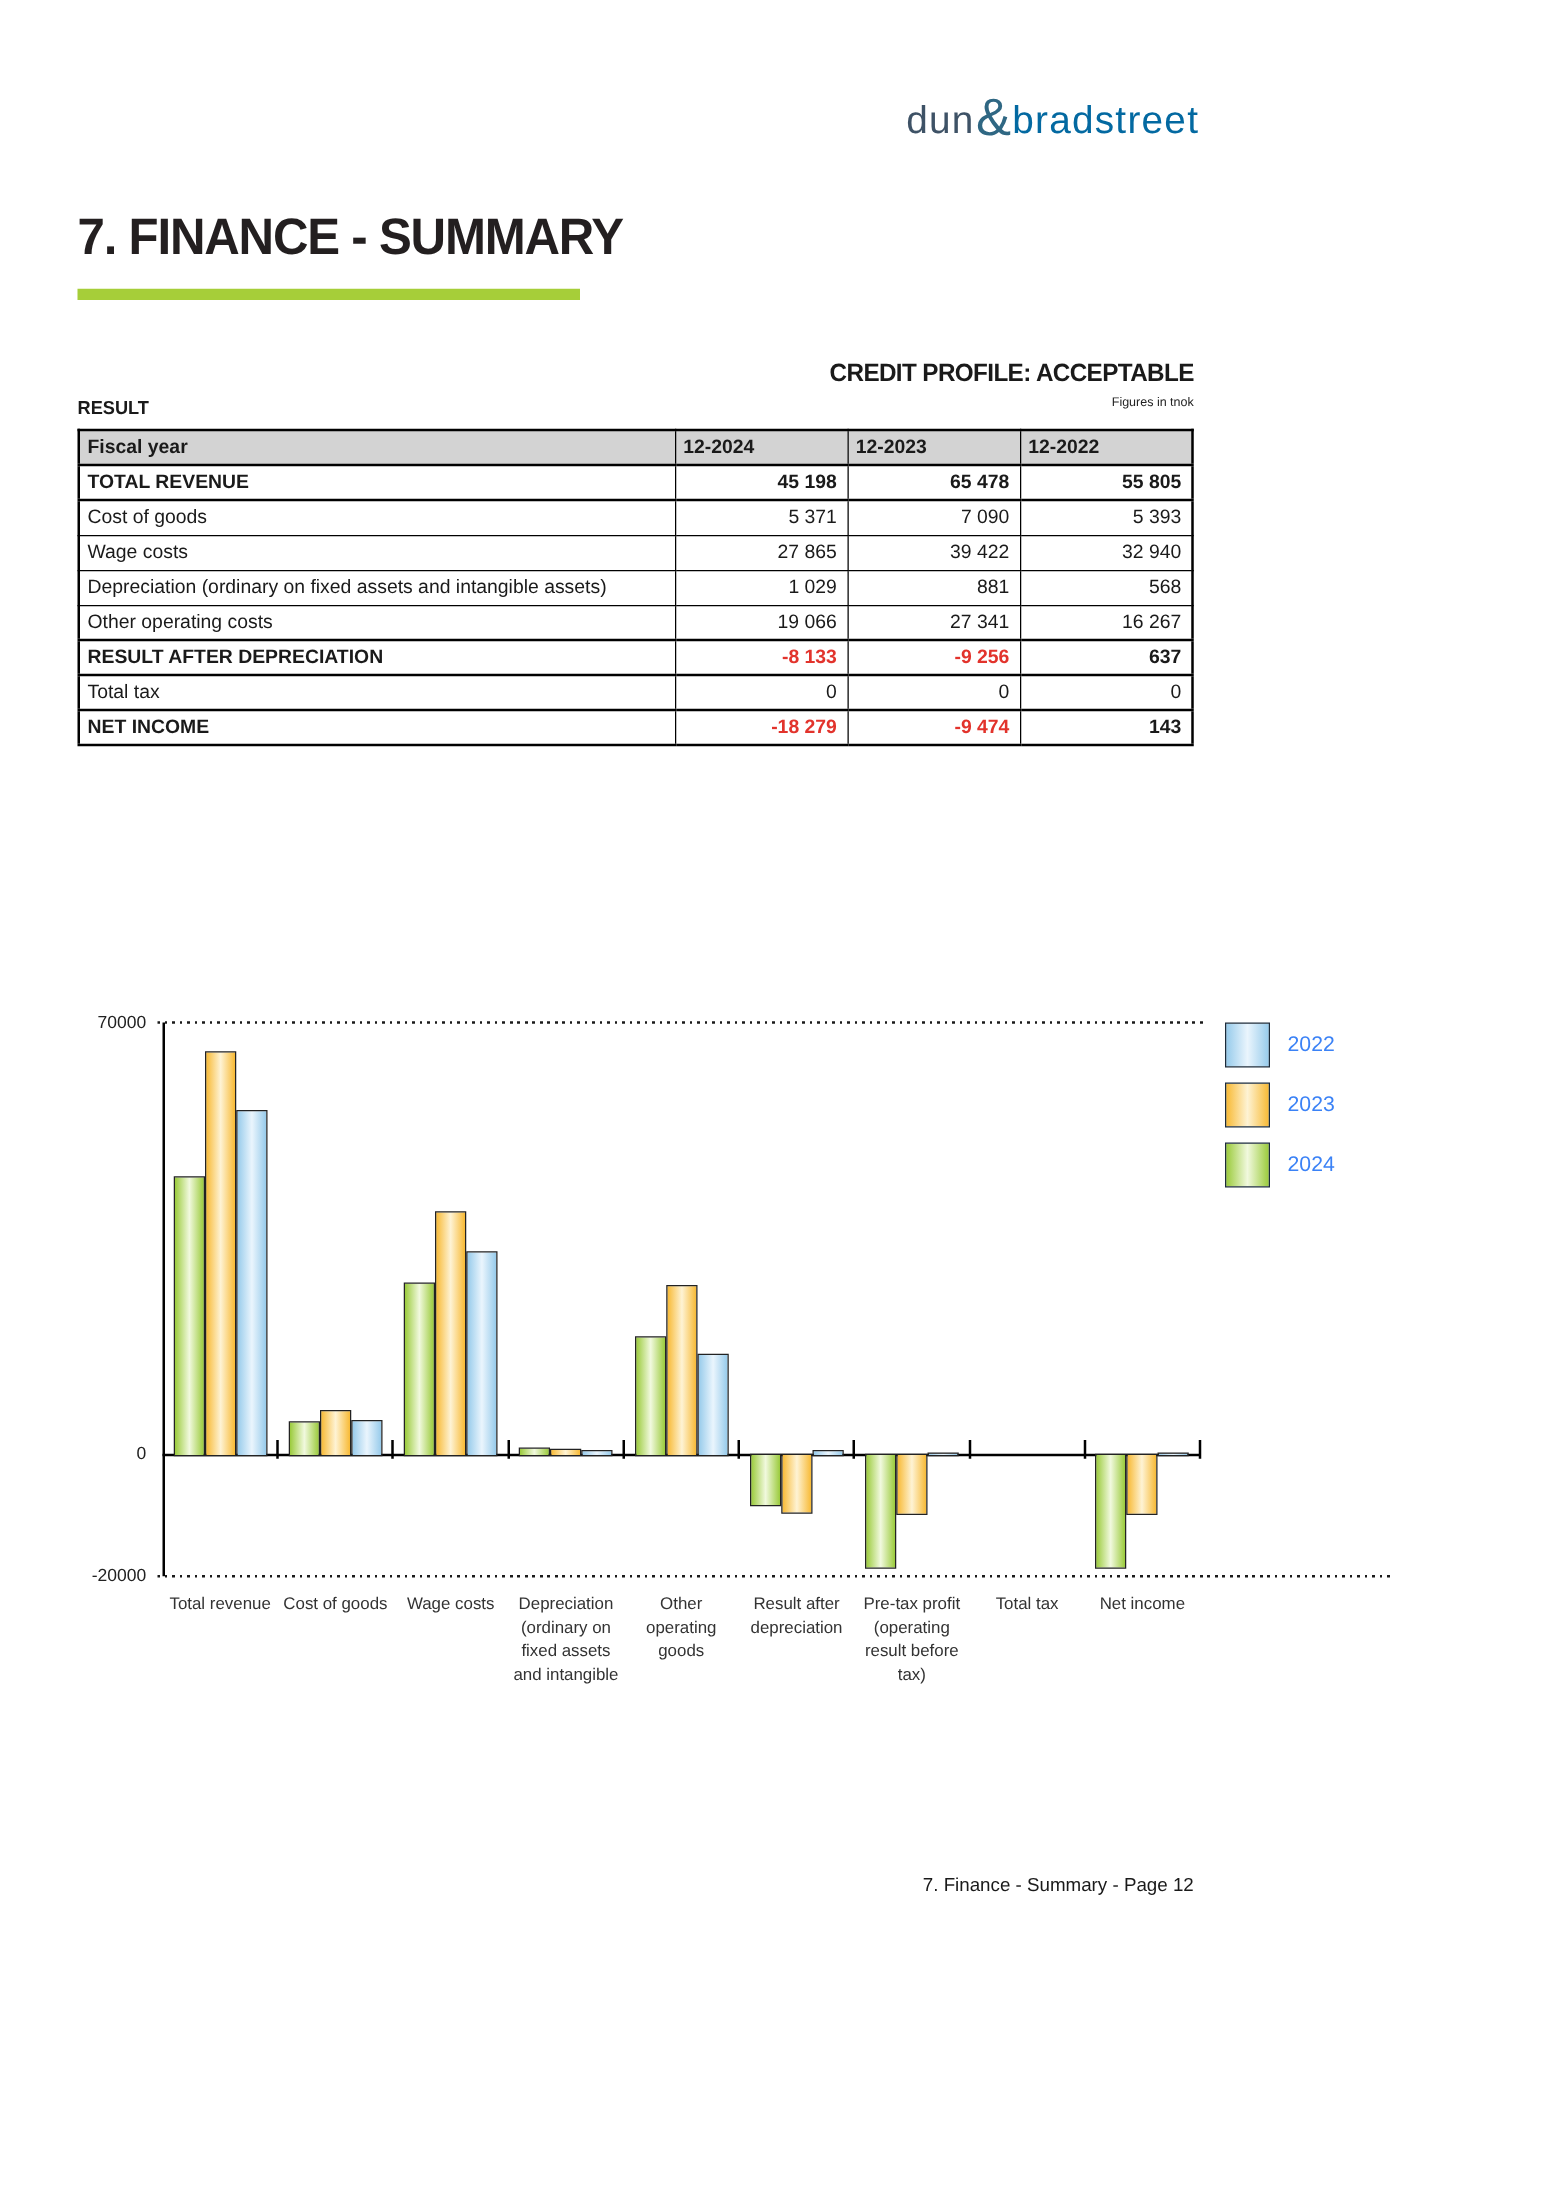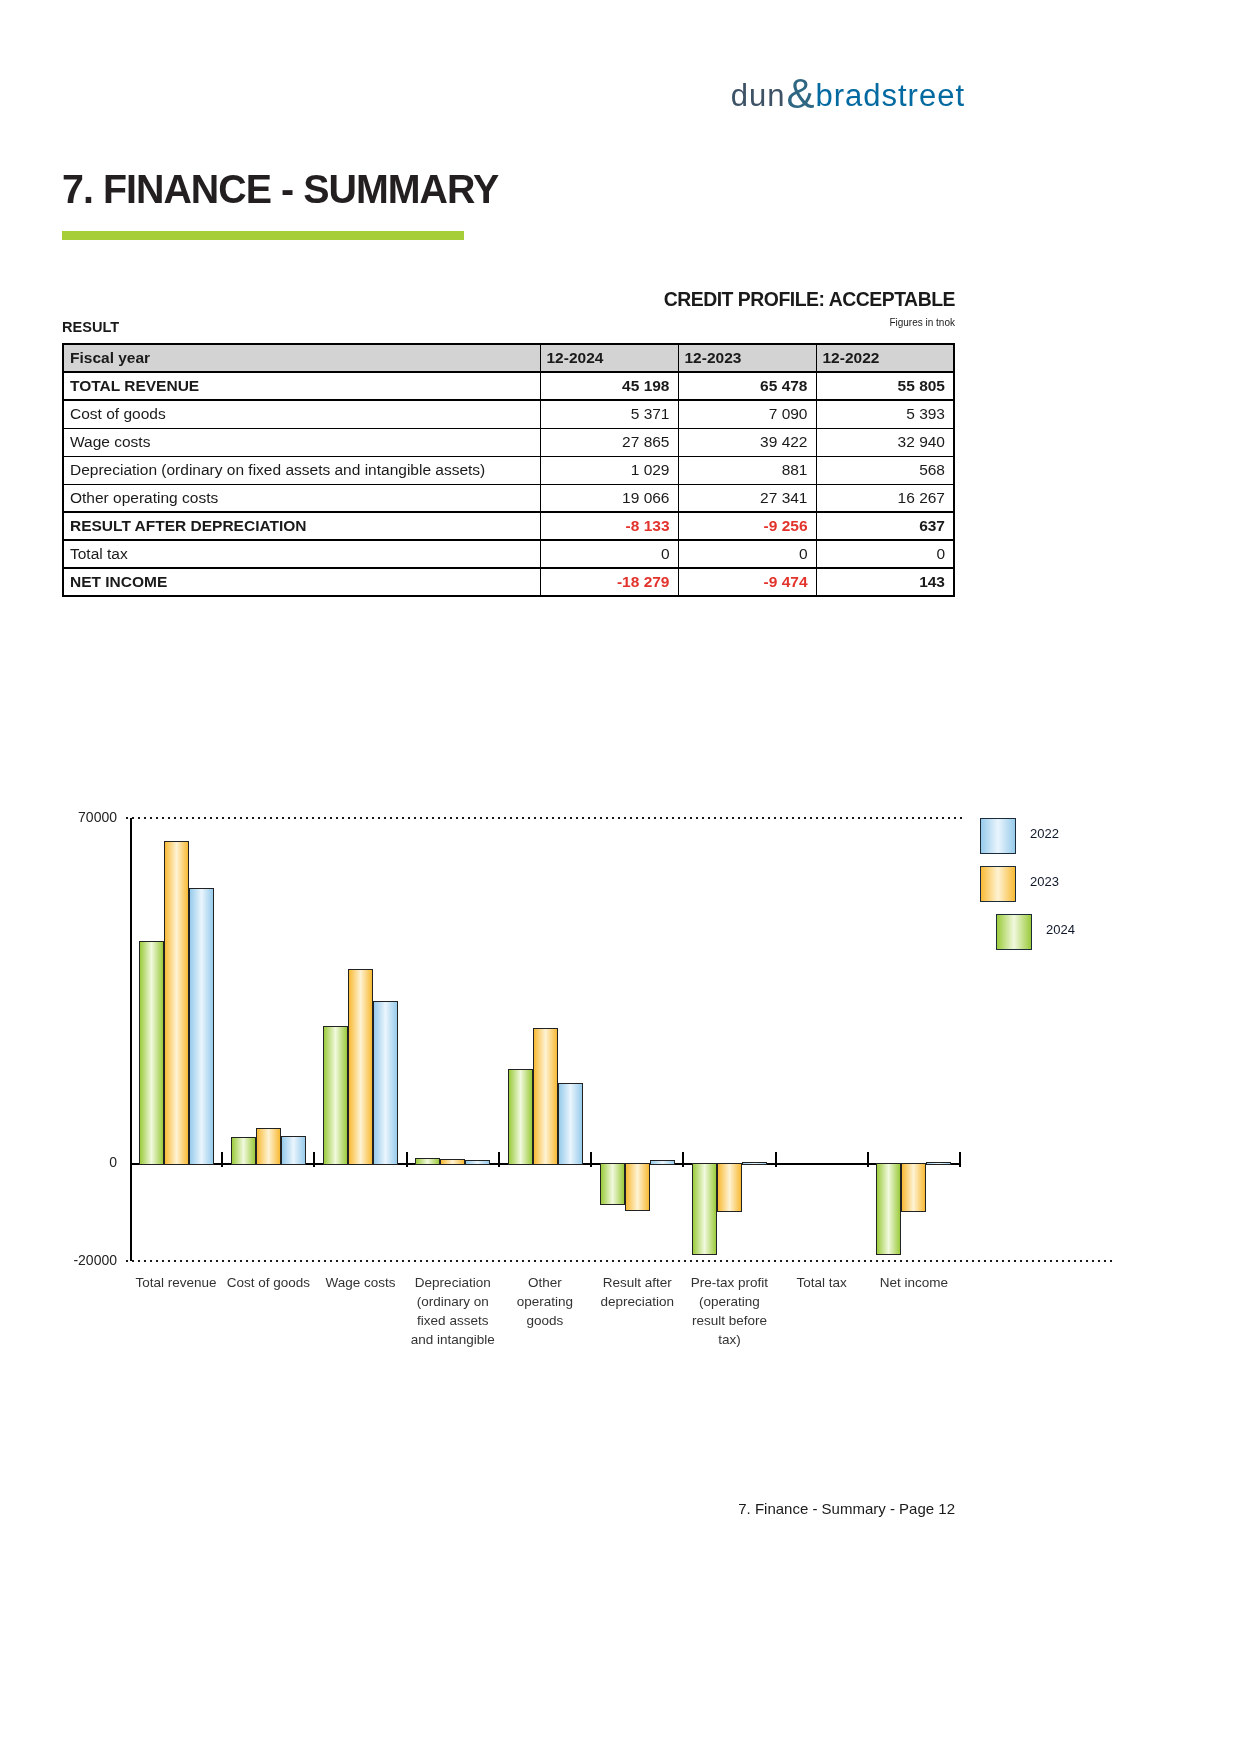--- a/index.html
+++ b/index.html
@@ -3,21 +3,21 @@
 <meta charset="utf-8">
 <style>
   * { margin:0; padding:0; box-sizing:border-box; }
   body { background:#888; }
   .page {
     width:1241px; height:1754px; background:#fff; position:relative;
     font-family:"Liberation Sans", sans-serif; color:#1a1a1a; overflow:hidden;
     margin:0 auto;
   }
   
-  .logo { position:absolute; top:68px; left:725px; width:240px; display:flex; align-items:baseline; white-space:nowrap;justify-content:flex-end; }
+  .logo { position:absolute; top:68px; left:725px; width:240px; display:flex; align-items:baseline; white-space:nowrap; }
   .logo .dun { font-size:31px; color:#3e5266; letter-spacing:1px; }
   .logo .amp { font-size:42px; color:#2f6783; margin:0 1px; position:relative; top:2px; }
   .logo .brad { font-size:31px; color:#0369a1; letter-spacing:1px; }
   
   .title { position:absolute; top:166px; left:62px; font-size:41px; font-weight:bold;
            letter-spacing:-1px; color:#231f20; transform:scaleX(0.96); transform-origin:left; white-space:nowrap; }
   .title-bar { position:absolute; top:231px; left:62px; width:402px; height:9px; background:#a6ce39; }
   
   .credit { position:absolute; top:288px; left:455px; width:500px; text-align:right;
             font-size:20px; font-weight:bold; letter-spacing:-0.5px; transform:scaleX(0.97); transform-origin:right; }
@@ -39,21 +39,21 @@
   .yaxis { position:absolute; left:68px; top:0; width:2px; height:443px; background:#000; }
   .dotline { position:absolute; height:2px;
     background-image:repeating-linear-gradient(90deg,#1a1a1a 0 2px,transparent 2px 6px); }
   .zeroline { position:absolute; height:1.5px; background:#000; }
   .ytick { position:absolute; width:62px; text-align:right; font-size:14px; color:#222; padding-right:7px; }
   .bar { position:absolute; border:1px solid #222; }
   .gtick { position:absolute; width:2px; background:#000; }
   .cat { position:absolute; text-align:center; font-size:13.5px; color:#333; line-height:19px; }
   .legend-item { position:absolute; left:918px; width:190px; height:36px; }
   .legend-swatch { position:absolute; left:0; top:0; width:36px; height:36px; border:1.5px solid #1b2b3a; }
-  .legend-label { position:absolute; left:50px; top:8px; font-size:13px; color:#0f172a; }
+  .legend-label { position:absolute; left:50px; top:8px; font-size:17px; color:#3b82f6; }
   
   .footer { position:absolute; top:1500px; left:62px; width:893px; text-align:right; font-size:15px; }
 </style>
 </head>
 <body>
 
 <div class="page">
 
   <div class="logo">
     <span class="dun">dun</span>
@@ -212,21 +212,21 @@
       </div>
     <div id="legend-holder">
         <div class="legend-item" style="top: 0px;">
           <div class="legend-swatch" style="background: linear-gradient(90deg, rgb(151, 203, 235) 0%, rgb(234, 245, 253) 50%, rgb(151, 203, 235) 100%);"></div>
           <div class="legend-label">2022</div>
         </div>
         <div class="legend-item" style="top: 48px; padding-left: 16px;">
           <div class="legend-swatch" style="background: linear-gradient(90deg, rgb(248, 186, 53) 0%, rgb(254, 243, 212) 50%, rgb(248, 186, 53) 100%);"></div>
           <div class="legend-label">2023</div>
         </div>
-        <div class="legend-item" style="top: 96px; margin-left: 16px;">
+        <div class="legend-item" style="top: 96px;">
           <div class="legend-swatch" style="background: linear-gradient(90deg, rgb(155, 203, 60) 0%, rgb(241, 249, 222) 50%, rgb(155, 203, 60) 100%);"></div>
           <div class="legend-label">2024</div>
         </div>
       </div>
   <div class="dotline" style="left: 64px; top: -1px; width: 838px;"></div>
       <div class="dotline" style="left: 64px; top: 442px; width: 990px;"></div>
     </div>
 
   <div class="footer">7. Finance - Summary - Page 12</div>
 </div>

